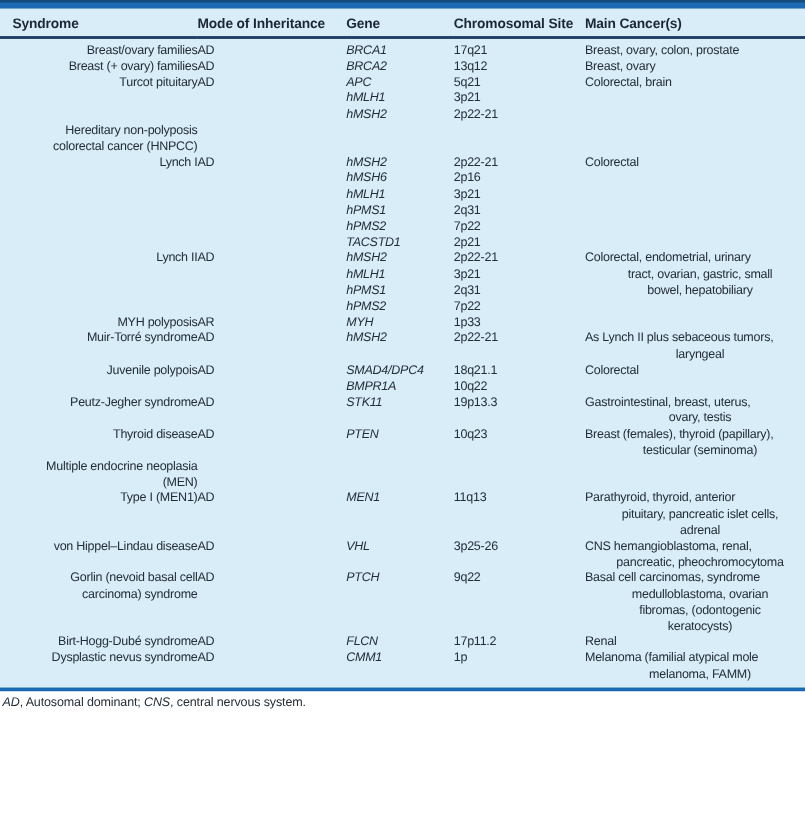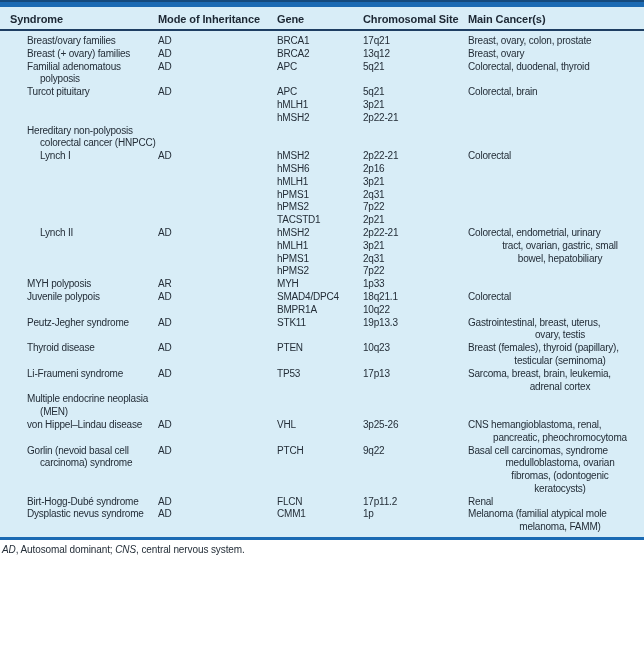--- a/index.html
+++ b/index.html
@@ -39,25 +39,25 @@
   }
   th:first-child { padding-left: 10px; margin-top: 20px; }
   td {
     vertical-align: top;
     font-size: 10px;
     line-height: 12.8px;
     color: #242e38;
     letter-spacing: -0.2px;
     padding: 0;
   }
-  td:first-child { padding-left: 27px; }
+  td:first-child { padding-left: 2px; text-align: right; }
   tbody tr:first-child td { padding-top: 4px; }
   tbody tr:last-child td { padding-bottom: 3px; }
   td div { white-space: nowrap; }
-  .gene-line { }
+  .gene-line { font-style: italic; }
   .syndrome-line.wrap, .syndrome-line.sub { padding-left: 13px; }
   .cancer-line.wrap { padding-left: 8px; text-align: center; }
   .bottom-bar { height: 3px; background: #1b6ab3; }
   .footnote {
     font-size: 10px;
     color: #242e38;
     letter-spacing: -0.1px;
     padding: 4px 0 0 2px;
   }
 </style>
@@ -113,38 +113,20 @@
           </td>
           <td>
             <div>13q12</div>
           </td>
           <td>
             <div class="cancer-line">Breast, ovary</div>
           </td>
         </tr>
         <tr>
           <td>
-            <div class="syndrome-line">Familial adenomatous</div>
-            <div class="syndrome-line wrap">polyposis</div>
-          </td>
-          <td>
-            <div>AD</div>
-          </td>
-          <td>
-            <div class="gene-line">APC</div>
-          </td>
-          <td>
-            <div>5q21</div>
-          </td>
-          <td>
-            <div class="cancer-line">Colorectal, duodenal, thyroid</div>
-          </td>
-        </tr>
-        <tr>
-          <td>
             <div class="syndrome-line">Turcot pituitary</div>
           </td>
           <td>
             <div>AD</div>
           </td>
           <td>
             <div class="gene-line">APC</div>
             <div class="gene-line">hMLH1</div>
             <div class="gene-line">hMSH2</div>
           </td>
@@ -229,20 +211,38 @@
           <td>
             <div class="gene-line">MYH</div>
           </td>
           <td>
             <div>1p33</div>
           </td>
           <td></td>
         </tr>
         <tr>
           <td>
+            <div class="syndrome-line">Muir-Torré syndrome</div>
+          </td>
+          <td>
+            <div>AD</div>
+          </td>
+          <td>
+            <div class="gene-line">hMSH2</div>
+          </td>
+          <td>
+            <div>2p22-21</div>
+          </td>
+          <td>
+            <div class="cancer-line">As Lynch II plus sebaceous tumors,</div>
+            <div class="cancer-line wrap">laryngeal</div>
+          </td>
+        </tr>
+        <tr>
+          <td>
             <div class="syndrome-line">Juvenile polypois</div>
           </td>
           <td>
             <div>AD</div>
           </td>
           <td>
             <div class="gene-line">SMAD4/DPC4</div>
             <div class="gene-line">BMPR1A</div>
           </td>
           <td>
@@ -284,45 +284,46 @@
           <td>
             <div>10q23</div>
           </td>
           <td>
             <div class="cancer-line">Breast (females), thyroid (papillary),</div>
             <div class="cancer-line wrap">testicular (seminoma)</div>
           </td>
         </tr>
         <tr>
           <td>
-            <div class="syndrome-line">Li-Fraumeni syndrome</div>
-          </td>
-          <td>
-            <div>AD</div>
-          </td>
-          <td>
-            <div class="gene-line">TP53</div>
-          </td>
-          <td>
-            <div>17p13</div>
-          </td>
-          <td>
-            <div class="cancer-line">Sarcoma, breast, brain, leukemia,</div>
-            <div class="cancer-line wrap">adrenal cortex</div>
-          </td>
-        </tr>
-        <tr>
-          <td>
             <div class="syndrome-line">Multiple endocrine neoplasia</div>
             <div class="syndrome-line wrap">(MEN)</div>
           </td>
           <td></td>
           <td></td>
           <td></td>
           <td></td>
+        </tr>
+        <tr>
+          <td>
+            <div class="syndrome-line sub">Type I (MEN1)</div>
+          </td>
+          <td>
+            <div>AD</div>
+          </td>
+          <td>
+            <div class="gene-line">MEN1</div>
+          </td>
+          <td>
+            <div>11q13</div>
+          </td>
+          <td>
+            <div class="cancer-line">Parathyroid, thyroid, anterior</div>
+            <div class="cancer-line wrap">pituitary, pancreatic islet cells,</div>
+            <div class="cancer-line wrap">adrenal</div>
+          </td>
         </tr>
         <tr>
           <td>
             <div class="syndrome-line">von Hippel–Lindau disease</div>
           </td>
           <td>
             <div>AD</div>
           </td>
           <td>
             <div class="gene-line">VHL</div>

